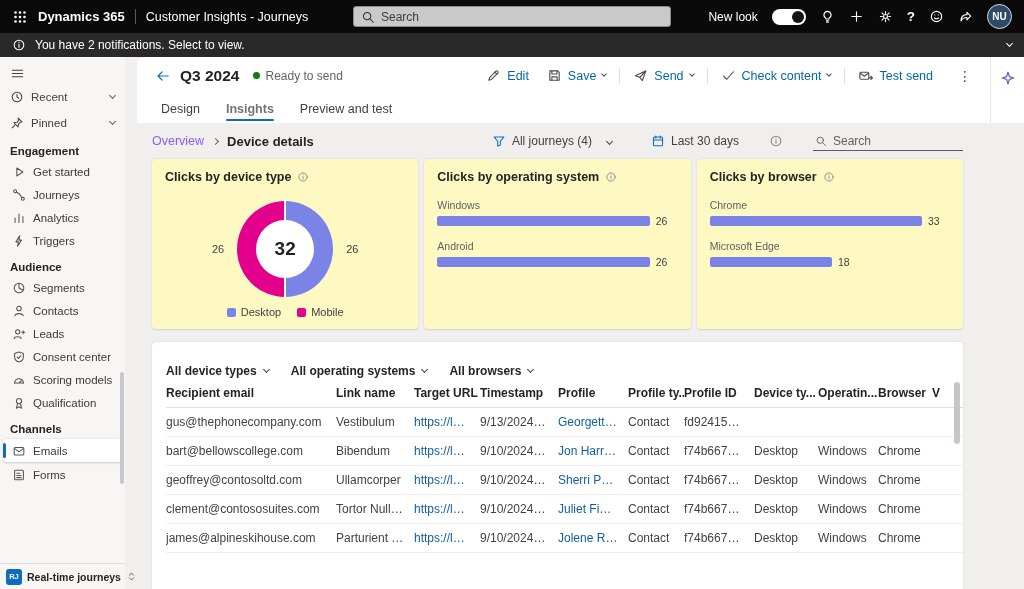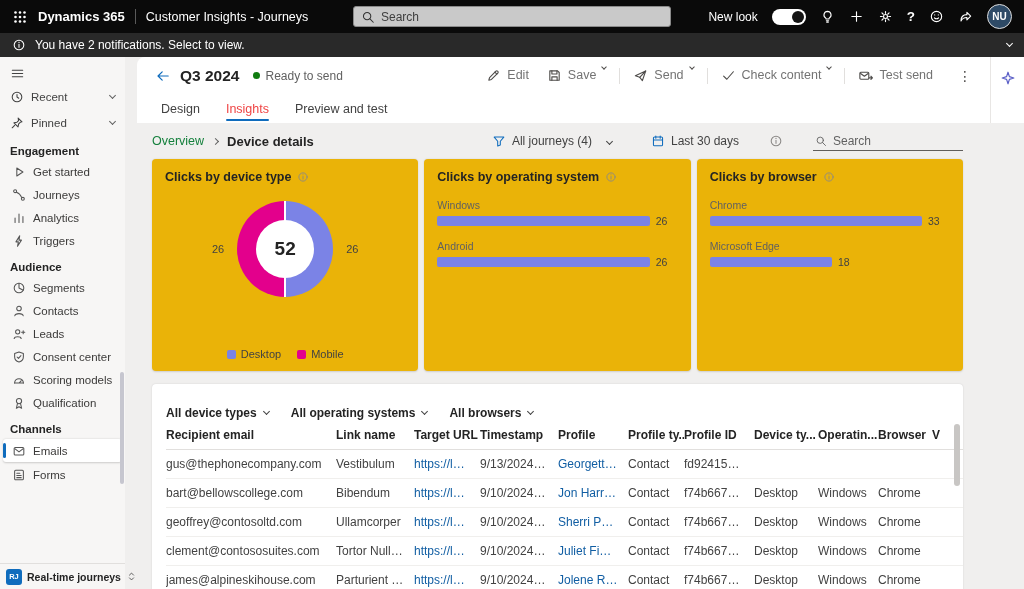--- a/index.html
+++ b/index.html
@@ -56,49 +56,49 @@
   
   .main{flex:1;display:flex;min-width:0}
   .main-col{flex:1;display:flex;flex-direction:column;min-width:0}
   .panel{margin-left:12px;background:#fff;border-radius:8px 0 0 0;flex:none}
   .cmdbar{height:37px;display:flex;align-items:center;padding:0 10px 0 18px;gap:9px}
   .cmd-back{color:var(--accent);cursor:pointer;display:flex}
   .cmd-title{font-size:15.5px;font-weight:700}
   .cmd-status{display:flex;align-items:center;gap:5px;color:#616161;font-size:12px;margin-left:5px}
   .dot{width:7px;height:7px;border-radius:50%;background:var(--green)}
   .cmd-actions{margin-left:auto;display:flex;align-items:center;gap:2px}
-  .cmd-btn{display:flex;gap:6px;padding:5px 8px;border-radius:4px;font-size:12.5px;color:#737373;cursor:pointer;white-space:nowrap}
+  .cmd-btn{display:flex;align-items:center;gap:6px;padding:5px 8px;border-radius:4px;font-size:12.5px;color:#0369a1;cursor:pointer;white-space:nowrap}
   .cmd-btn .ic{color:#4f4d4b}
   .cmd-btn .cv{color:#4f4d4b}
   .cmd-sep{width:1px;height:16px;background:#e1dfdd;margin:0 3px}
   .cmd-more{padding:2px 8px;font-size:14px;color:#4f4d4b;cursor:pointer}
 
   .tabs{display:flex;gap:26px;padding:0 24px;height:29px;align-items:stretch}
   .tab{display:flex;align-items:center;position:relative;font-size:12.5px;color:#424242;cursor:pointer}
-  .tab.active{font-weight:400;color:#ef4444}
+  .tab.active{font-weight:700;color:#737373}
   .tab.active::after{content:'';position:absolute;left:0;right:0;bottom:2px;height:2.5px;border-radius:2px;background:var(--accent)}
 
   
   .content{flex:1;padding:0 27px;min-height:0;display:flex;flex-direction:column}
   .crumb-row{height:36px;display:flex;align-items:center;flex:none}
-  .crumb-parent{color:#15803d;font-size:12.5px;cursor:pointer}
+  .crumb-parent{color:#8b5cf6;font-size:12.5px;cursor:pointer}
   .crumb-row .cv{margin:0 9px;color:#616161}
   .crumb-cur{font-weight:700;font-size:13px}
   .view-controls{margin-left:auto;display:flex;align-items:center;gap:30px;color:#424242;font-size:12px}
   .vc{display:flex;align-items:center;gap:6px;cursor:pointer;white-space:nowrap}
   .vc .ic{color:var(--accent)}
   .vc .cv{color:#424242}
   .info{color:#8a8886}
   .ins-search{display:flex;align-items:center;gap:6px;border-bottom:1px solid #605e5c;padding:2px;width:150px;color:#616161}
   .ins-search input{border:none;outline:none;background:transparent;width:100%;font-size:12px;font-family:inherit}
   .ins-search input::placeholder{color:#616161}
 
   
   .cards{display:flex;gap:6px;flex:none}
-  .card{background:#eab308;border-radius:4px;box-shadow:0 0.6px 1.8px rgba(0,0,0,.14);height:212px;padding:11px 13px;flex:1;min-width:0;position:relative}
+  .card{background:#fef9c3;border-radius:4px;box-shadow:0 0.6px 1.8px rgba(0,0,0,.14);height:170px;padding:11px 13px;flex:1;min-width:0;position:relative}
   .card-title{display:flex;align-items:center;gap:6px;font-size:12.5px;font-weight:700}
   .donut-wrap{display:flex;align-items:center;justify-content:center;gap:13px;margin-top:17px}
   .donut{width:96px;height:96px;border-radius:50%;position:relative;flex:none}
   .donut::before{content:'';position:absolute;left:50%;top:0;width:2px;height:100%;background:#fff;transform:translateX(-50%)}
   .donut::after{content:'';position:absolute;inset:19px;background:#fff;border-radius:50%}
   .donut-center{position:absolute;inset:0;display:flex;align-items:center;justify-content:center;font-size:19px;font-weight:700;z-index:2}
   .donut-side{font-size:11px;color:#424242;width:18px}
   .legend{position:absolute;left:0;right:0;bottom:11px;display:flex;justify-content:center;gap:16px;font-size:11px;color:#424242}
   .lg-item{display:flex;align-items:center;gap:5px}
   .lg-sq{width:9px;height:9px;border-radius:2px}
@@ -555,21 +555,21 @@
             <div class="card">
               <div class="card-title">
                 <span>Clicks by device type</span>
                 <svg class="ic ic12 info">
                     <use href="#i-info"></use>
                   </svg>
               </div>
               <div class="donut-wrap">
                 <span class="donut-side" style="text-align:right">26</span>
                 <div class="donut" id="donut" style="background: conic-gradient(rgb(123, 131, 230) 0%, rgb(123, 131, 230) 50%, rgb(227, 0, 140) 50%, rgb(227, 0, 140) 100%);">
-                  <span class="donut-center">52</span>
+                  <span class="donut-center">32</span>
                 </div>
                 <span class="donut-side">26</span>
               </div>
               <div class="legend" id="donut-legend">
                   <div class="lg-item">
                     <span class="lg-sq" style="background:#7b83e6"></span>
                     <span>Desktop</span>
                   </div>
                   <div class="lg-item">
                     <span class="lg-sq" style="background:#e3008c"></span>

